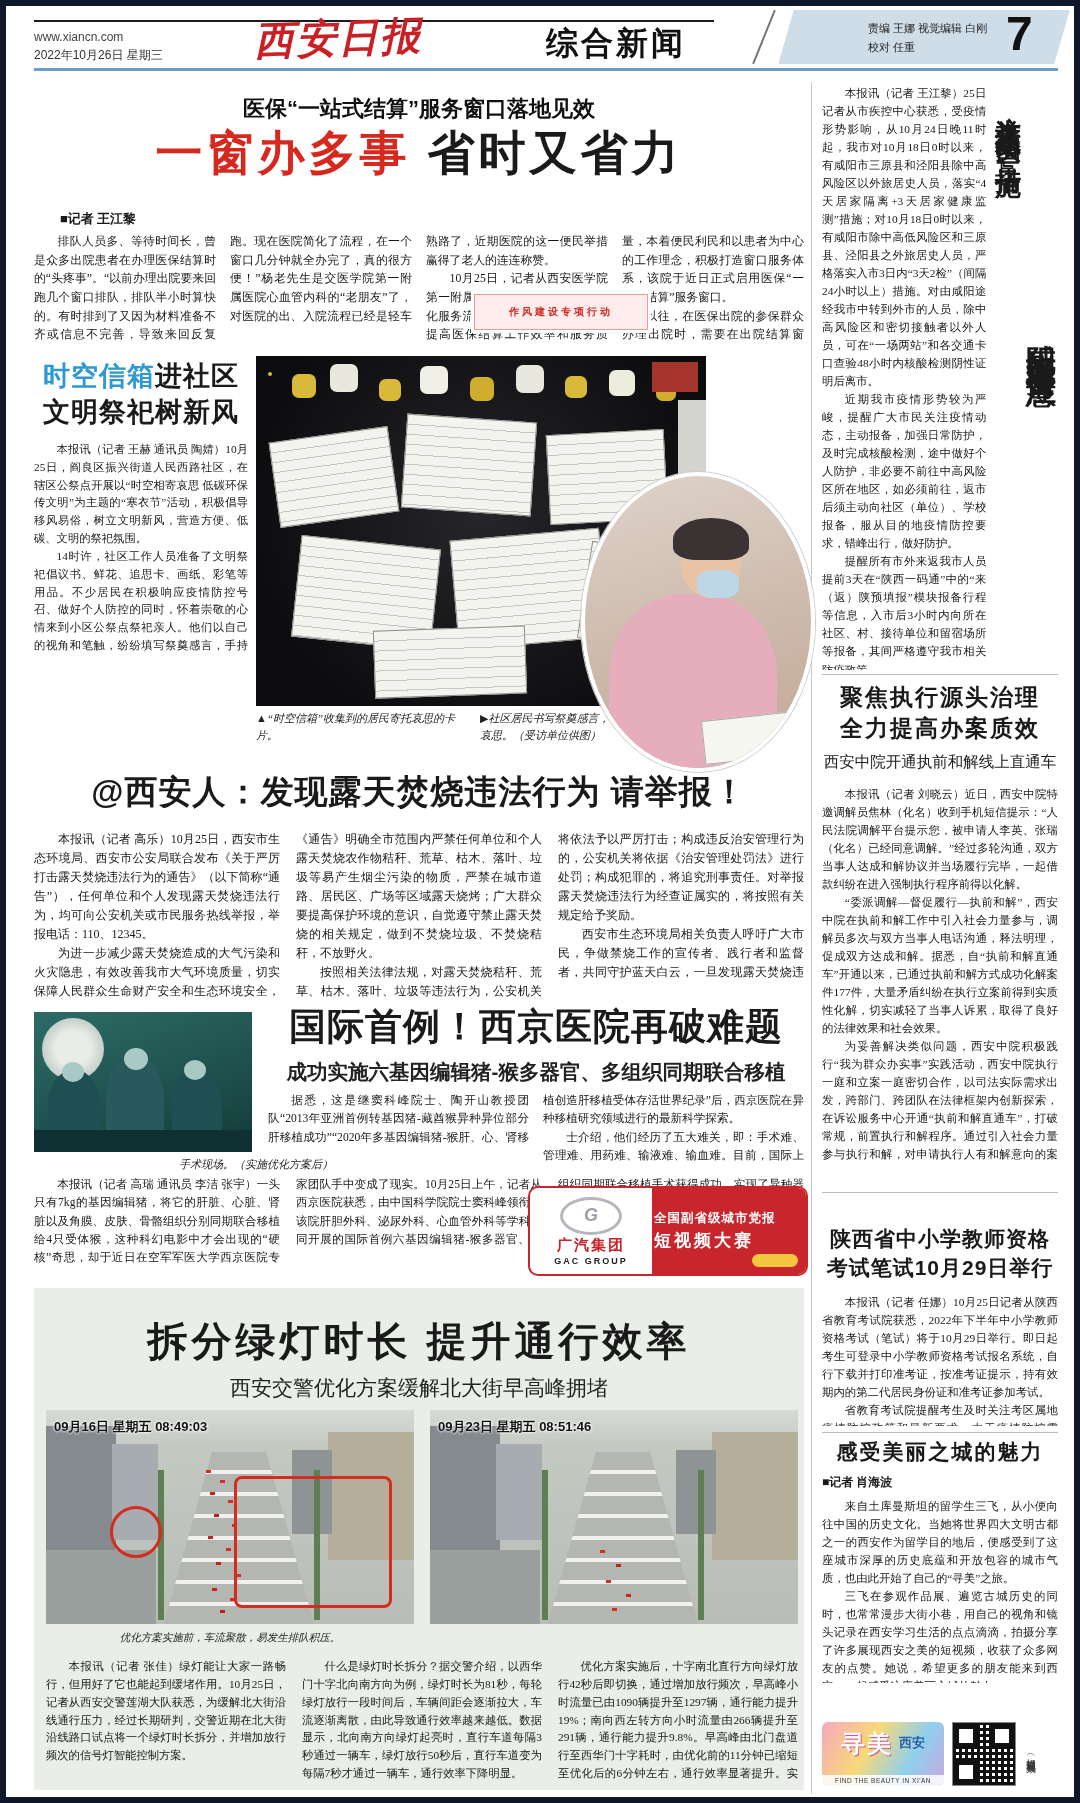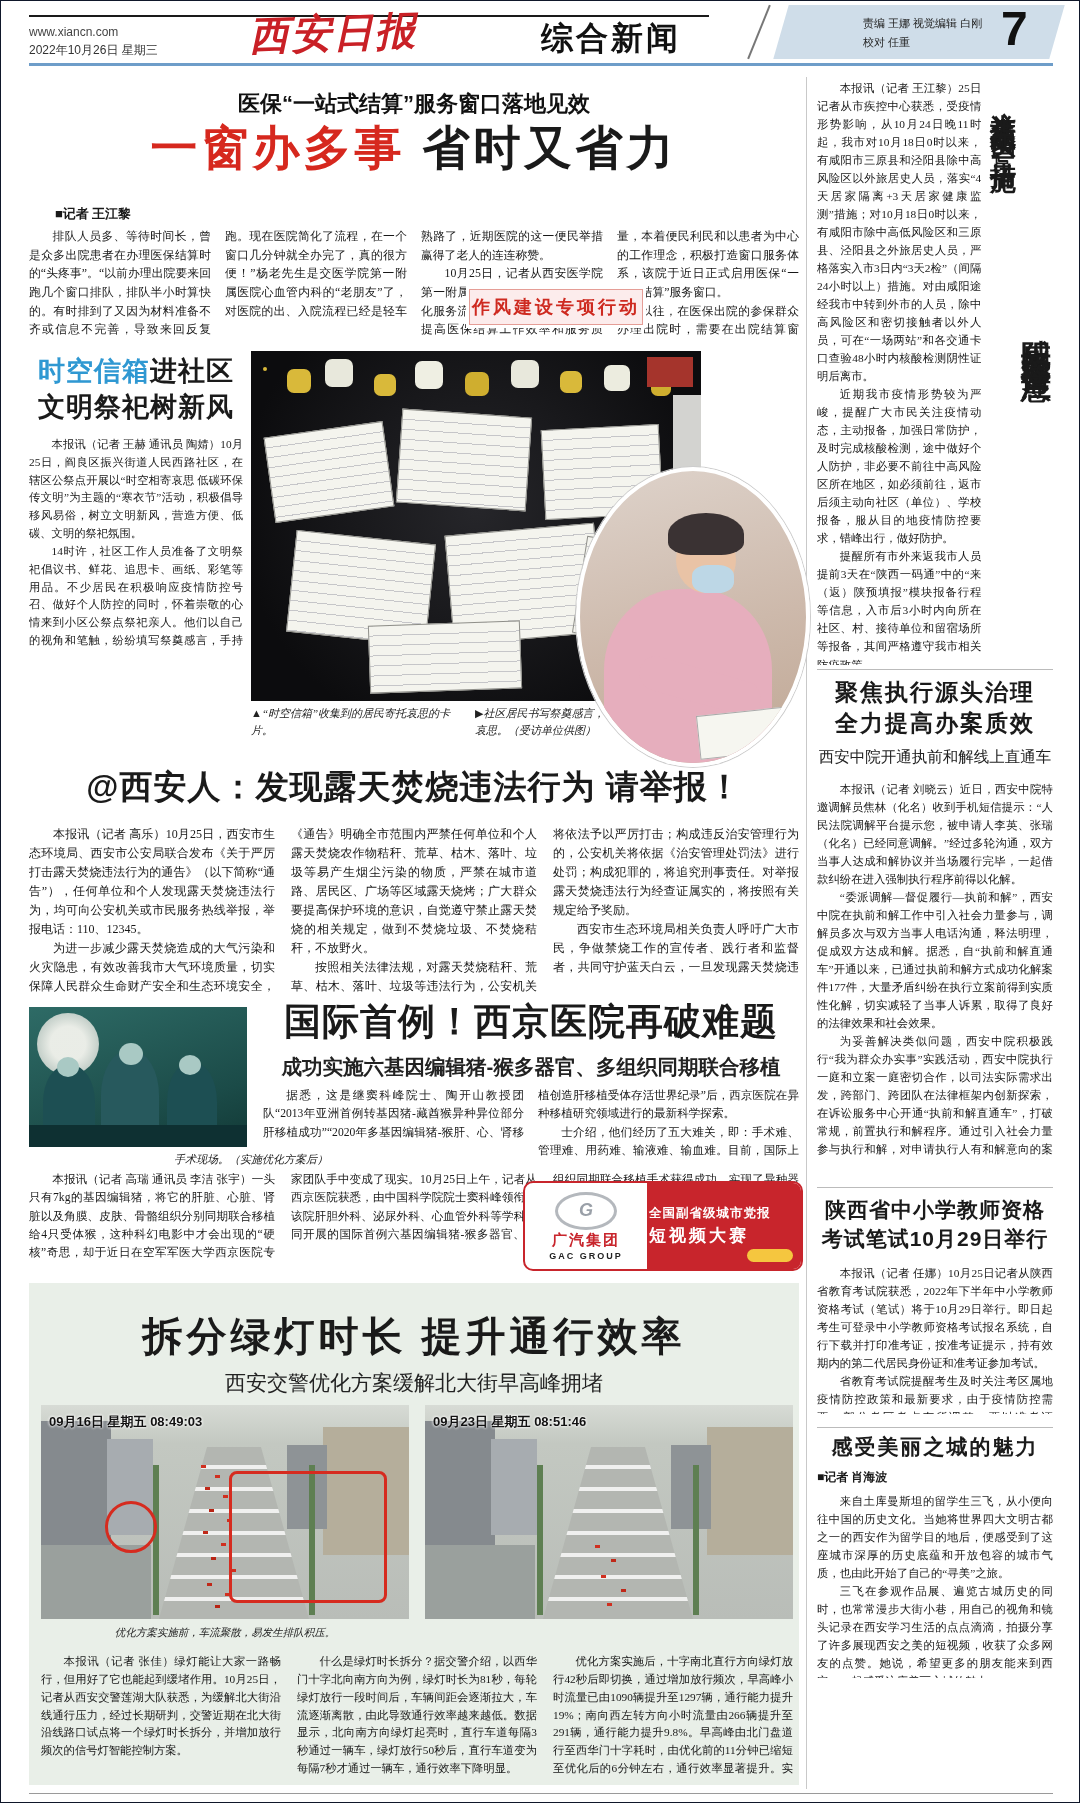--- a/index.html
+++ b/index.html
@@ -1,18 +1,18 @@
 <!DOCTYPE html>
 <html><head>
 <meta charset="utf-8">
 <style>
   html,body{margin:0;padding:0;background:#e9e9e9;}
   .page{position:relative;width:1080px;height:1803px;background:#fff;margin:0 auto;
         font-family:"Liberation Sans","DejaVu Sans",sans-serif;color:#1a1a1a;overflow:hidden;
-        border:1px solid #0f172a;box-sizing:border-box;}
+        border:6px solid #0f172a;box-sizing:border-box;}
   .abs{position:absolute;}
   .serif{font-family:"Liberation Serif","DejaVu Serif",serif;margin-left:24px;}
   .ctr{text-align:center;}
   .bodytext{font-family:"Liberation Serif","DejaVu Serif",serif;font-size:12px;line-height:1.58;
             text-align:justify;color:#181818;overflow:hidden;}
   .bodytext p{margin:0 0 0 0;text-indent:2em;}
   .cap{font-family:"Liberation Serif","DejaVu Serif",serif;font-style:italic;font-size:11px;
        line-height:1.5;color:#222;}
 
   
@@ -32,21 +32,21 @@
   #bottom-rule{left:28px;top:1792px;width:1024px;height:1px;background:#9a9a9a;}
 
   
   #lead-kicker{left:28px;top:88px;width:770px;font-size:22px;font-weight:bold;color:#111;}
   #lead-title{left:28px;top:116px;width:770px;font-size:47px;font-weight:bold;letter-spacing:4px;white-space:nowrap;}
   #lead-title .red{color:#d6281e;}
   #lead-byline{left:30px;top:204px;font-size:13px;font-weight:bold;}
   #lead-body{left:28px;top:226px;width:770px;height:120px;column-count:4;column-gap:14px;font-size:11.8px;}
   #badge{left:468px;top:288px;width:172px;height:34px;background:#fcecec;border:1px solid #e59d96;
          box-shadow:0 0 0 3px #fff;display:flex;align-items:center;justify-content:center;
-         color:#ce2a20;font-weight:bold;font-size:18px;letter-spacing:3px;z-index:5;}
+         color:#ce2a20;font-weight:bold;font-size:10px;letter-spacing:3px;z-index:5;}
 
   
   #mailbox{left:28px;top:352px;width:214px;height:306px;overflow:hidden;}
   #mailbox .h{font-size:27px;font-weight:bold;line-height:1.35;text-align:center;letter-spacing:1px;}
   #mailbox .h .blue{color:#2f98d2;}
   #mailbox .bodytext{margin-top:10px;font-size:11.3px;height:210px;}
 
   
   #photo-memorial{left:250px;top:350px;width:450px;height:350px;background:
       radial-gradient(circle at 50% 45%,#26262a 0%,#0c0c0e 80%);overflow:hidden;}
@@ -157,21 +157,21 @@
   .vh-main{writing-mode:vertical-rl;font-size:26px;font-weight:bold;line-height:1.2;
            letter-spacing:3px;padding-top:12px;}
   .vh-kicker{writing-mode:vertical-rl;font-size:30px;font-weight:bold;line-height:1.15;
            letter-spacing:4px;padding-top:236px;}
   #sb-xianyang .bodytext{font-size:11.4px;}
   #sb-court{left:816px;top:676px;width:236px;height:504px;overflow:hidden;}
   .sb-h2{font-size:23px;font-weight:bold;line-height:1.35;text-align:center;letter-spacing:2px;}
   .sb-sub{font-size:15.5px;text-align:center;margin-top:8px;color:#222;}
   #sb-court .bodytext{margin-top:12px;font-size:11.4px;height:380px;}
   #sb-exam{left:816px;top:1194px;width:236px;height:226px;overflow:hidden;}
-  #sb-exam .h{font-size:21px;font-weight:bold;line-height:1.4;text-align:center;letter-spacing:1px;}
+  #sb-exam .h{font-size:21px;font-weight:bold;line-height:1.4;text-align:center;letter-spacing:1px;margin-top:24px;}
   #sb-exam .bodytext{margin-top:10px;font-size:11.4px;height:150px;}
   #sb-beauty{left:816px;top:1432px;width:236px;height:352px;overflow:hidden;}
   #sb-beauty .h{font-size:21px;font-weight:bold;text-align:center;letter-spacing:2px;}
   #beauty-byline{font-size:12px;font-weight:bold;margin:8px 0 6px 0;}
   #sb-beauty .bodytext{font-size:11.4px;height:186px;}
   #beauty-media{position:absolute;left:0;bottom:4px;width:236px;display:flex;gap:8px;align-items:center;}
   .xm-logo{width:122px;height:64px;border-radius:6px;position:relative;overflow:hidden;
       background:linear-gradient(120deg,#f6a8c0 0%,#f7d977 38%,#8fd0ee 70%,#c9a7de 100%);
       display:flex;align-items:flex-start;justify-content:center;gap:6px;padding-top:6px;box-sizing:border-box;}
   .xm-cn{font-size:24px;font-weight:bold;color:#fff;text-shadow:1px 1px 0 #d2548a;letter-spacing:2px;}
@@ -384,15 +384,28 @@
 
   <div class="abs sb-div" style="top:1426px;"></div>
 
   <div class="abs" id="sb-beauty">
     <div class="h">感受美丽之城的魅力</div>
     <div class="serif" id="beauty-byline">■记者 肖海波</div>
     <div class="bodytext">
       <p>来自土库曼斯坦的留学生三飞，从小便向往中国的历史文化。当她将世界四大文明古都之一的西安作为留学目的地后，便感受到了这座城市深厚的历史底蕴和开放包容的城市气质，也由此开始了自己的“寻美”之旅。</p>
       <p>三飞在参观作品展、遍览古城历史的同时，也常常漫步大街小巷，用自己的视角和镜头记录在西安学习生活的点点滴滴，拍摄分享了许多展现西安之美的短视频，收获了众多网友的点赞。她说，希望更多的朋友能来到西安，一起感受这座美丽之城的魅力。</p>
     </div>
+    <div id="beauty-media">
+      <div class="xm-logo">
+        <span class="xm-cn">寻美</span>
+        <span class="xm-city">西安</span>
+        <div class="xm-en">FIND THE BEAUTY IN XI'AN</div>
+      </div>
+      <div class="qr">
+        <div class="qr-eye qr-tl"></div>
+        <div class="qr-eye qr-tr"></div>
+        <div class="qr-eye qr-bl"></div>
+      </div>
+      <div class="qr-note">（扫描观看视频）</div>
+    </div>
   </div>
 
 </div>
 
 </body></html>

